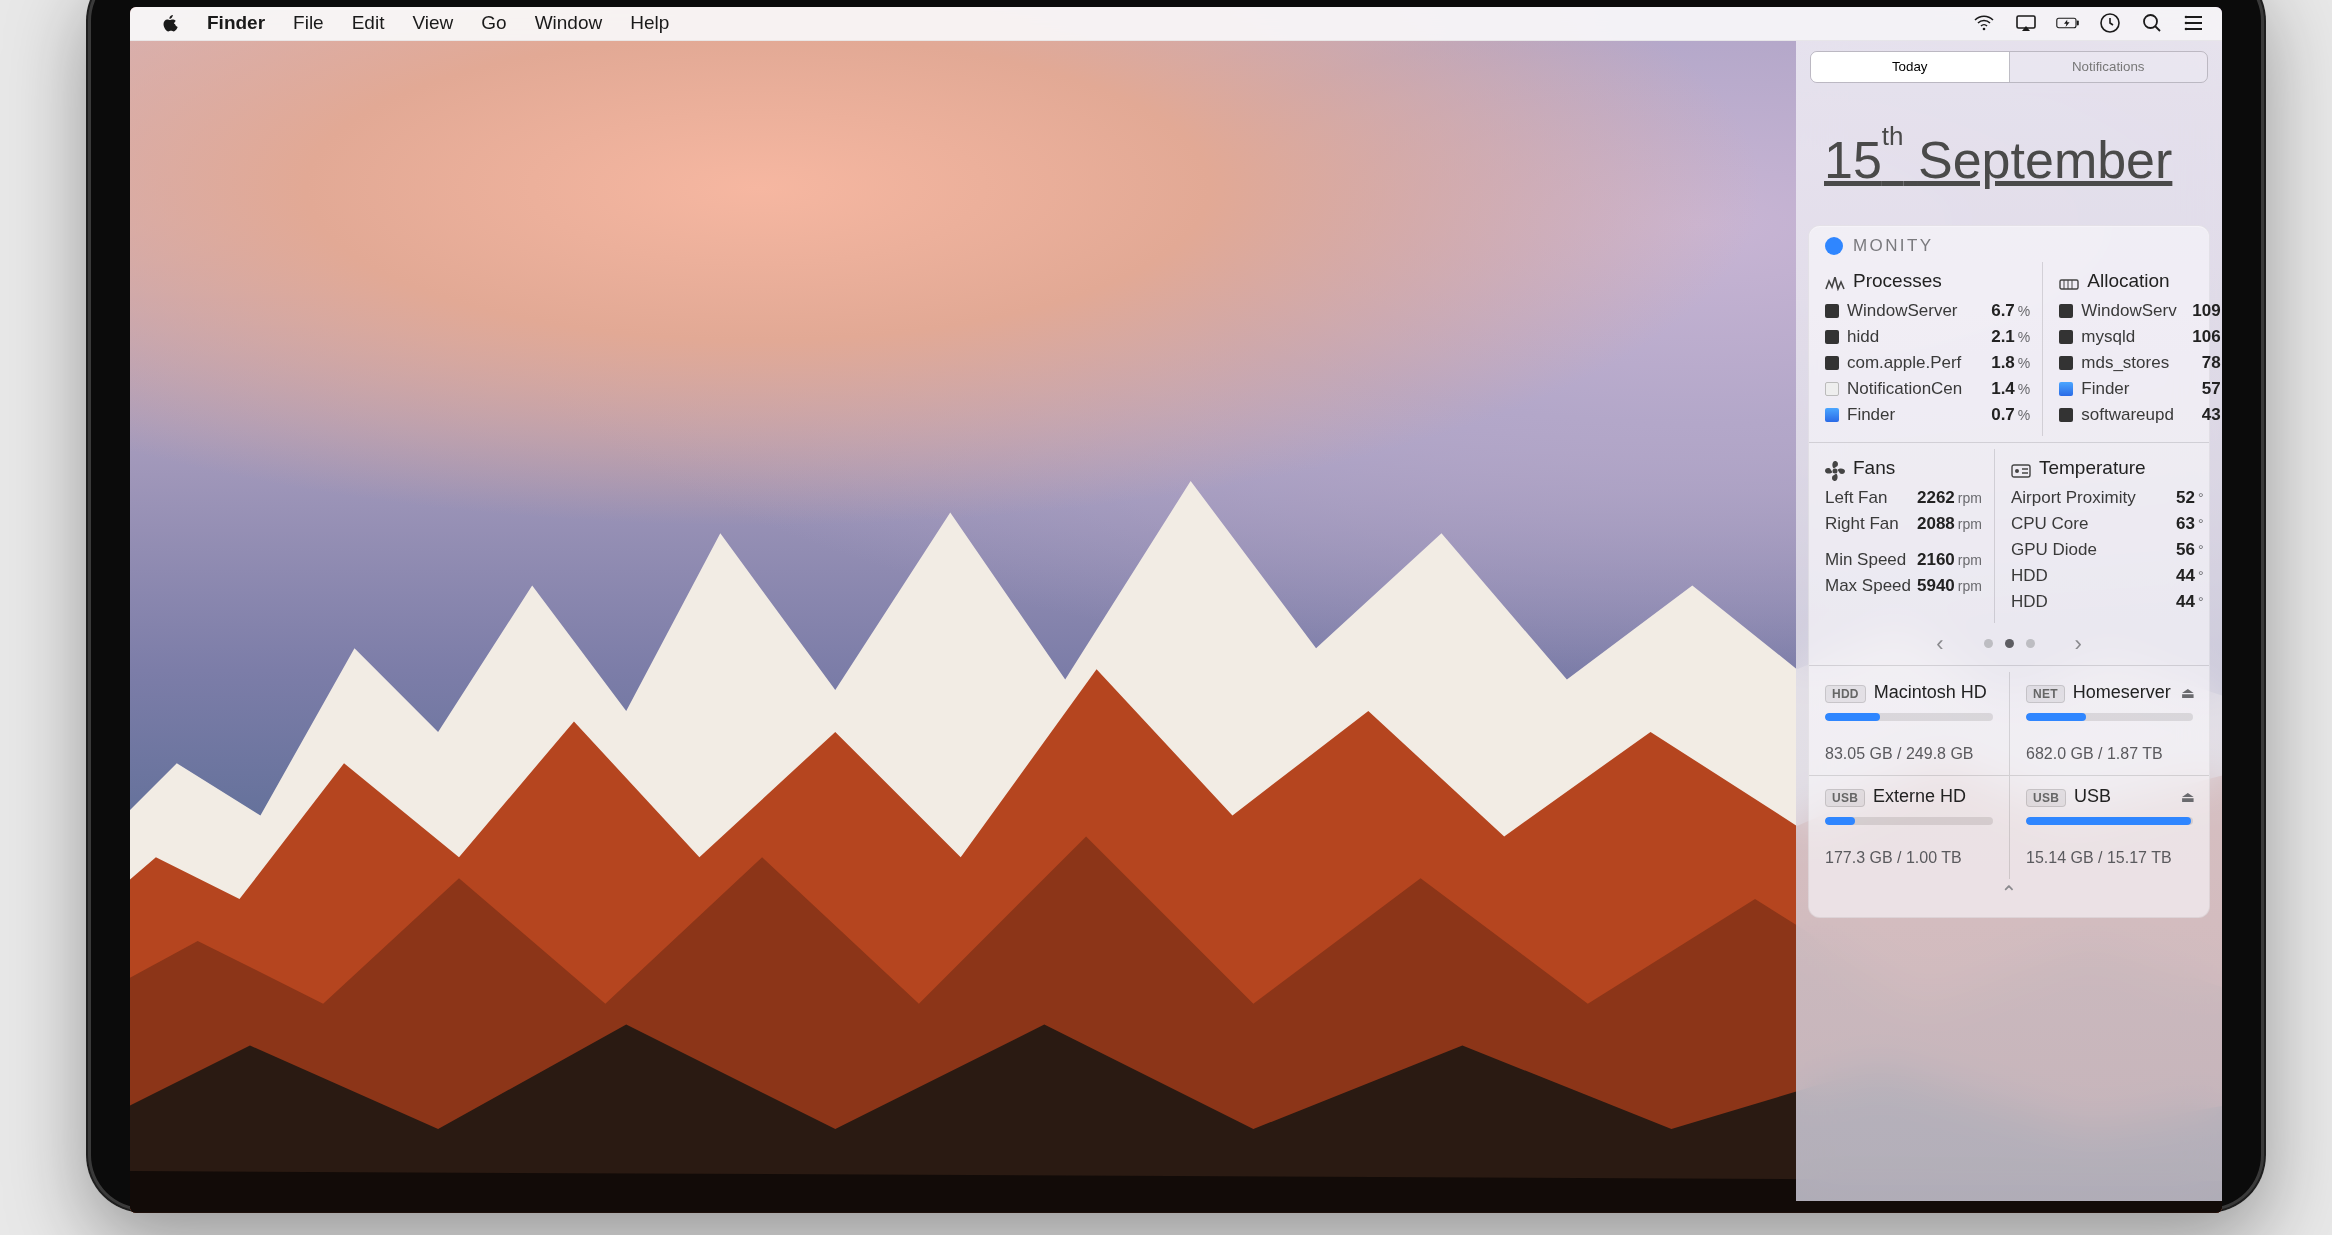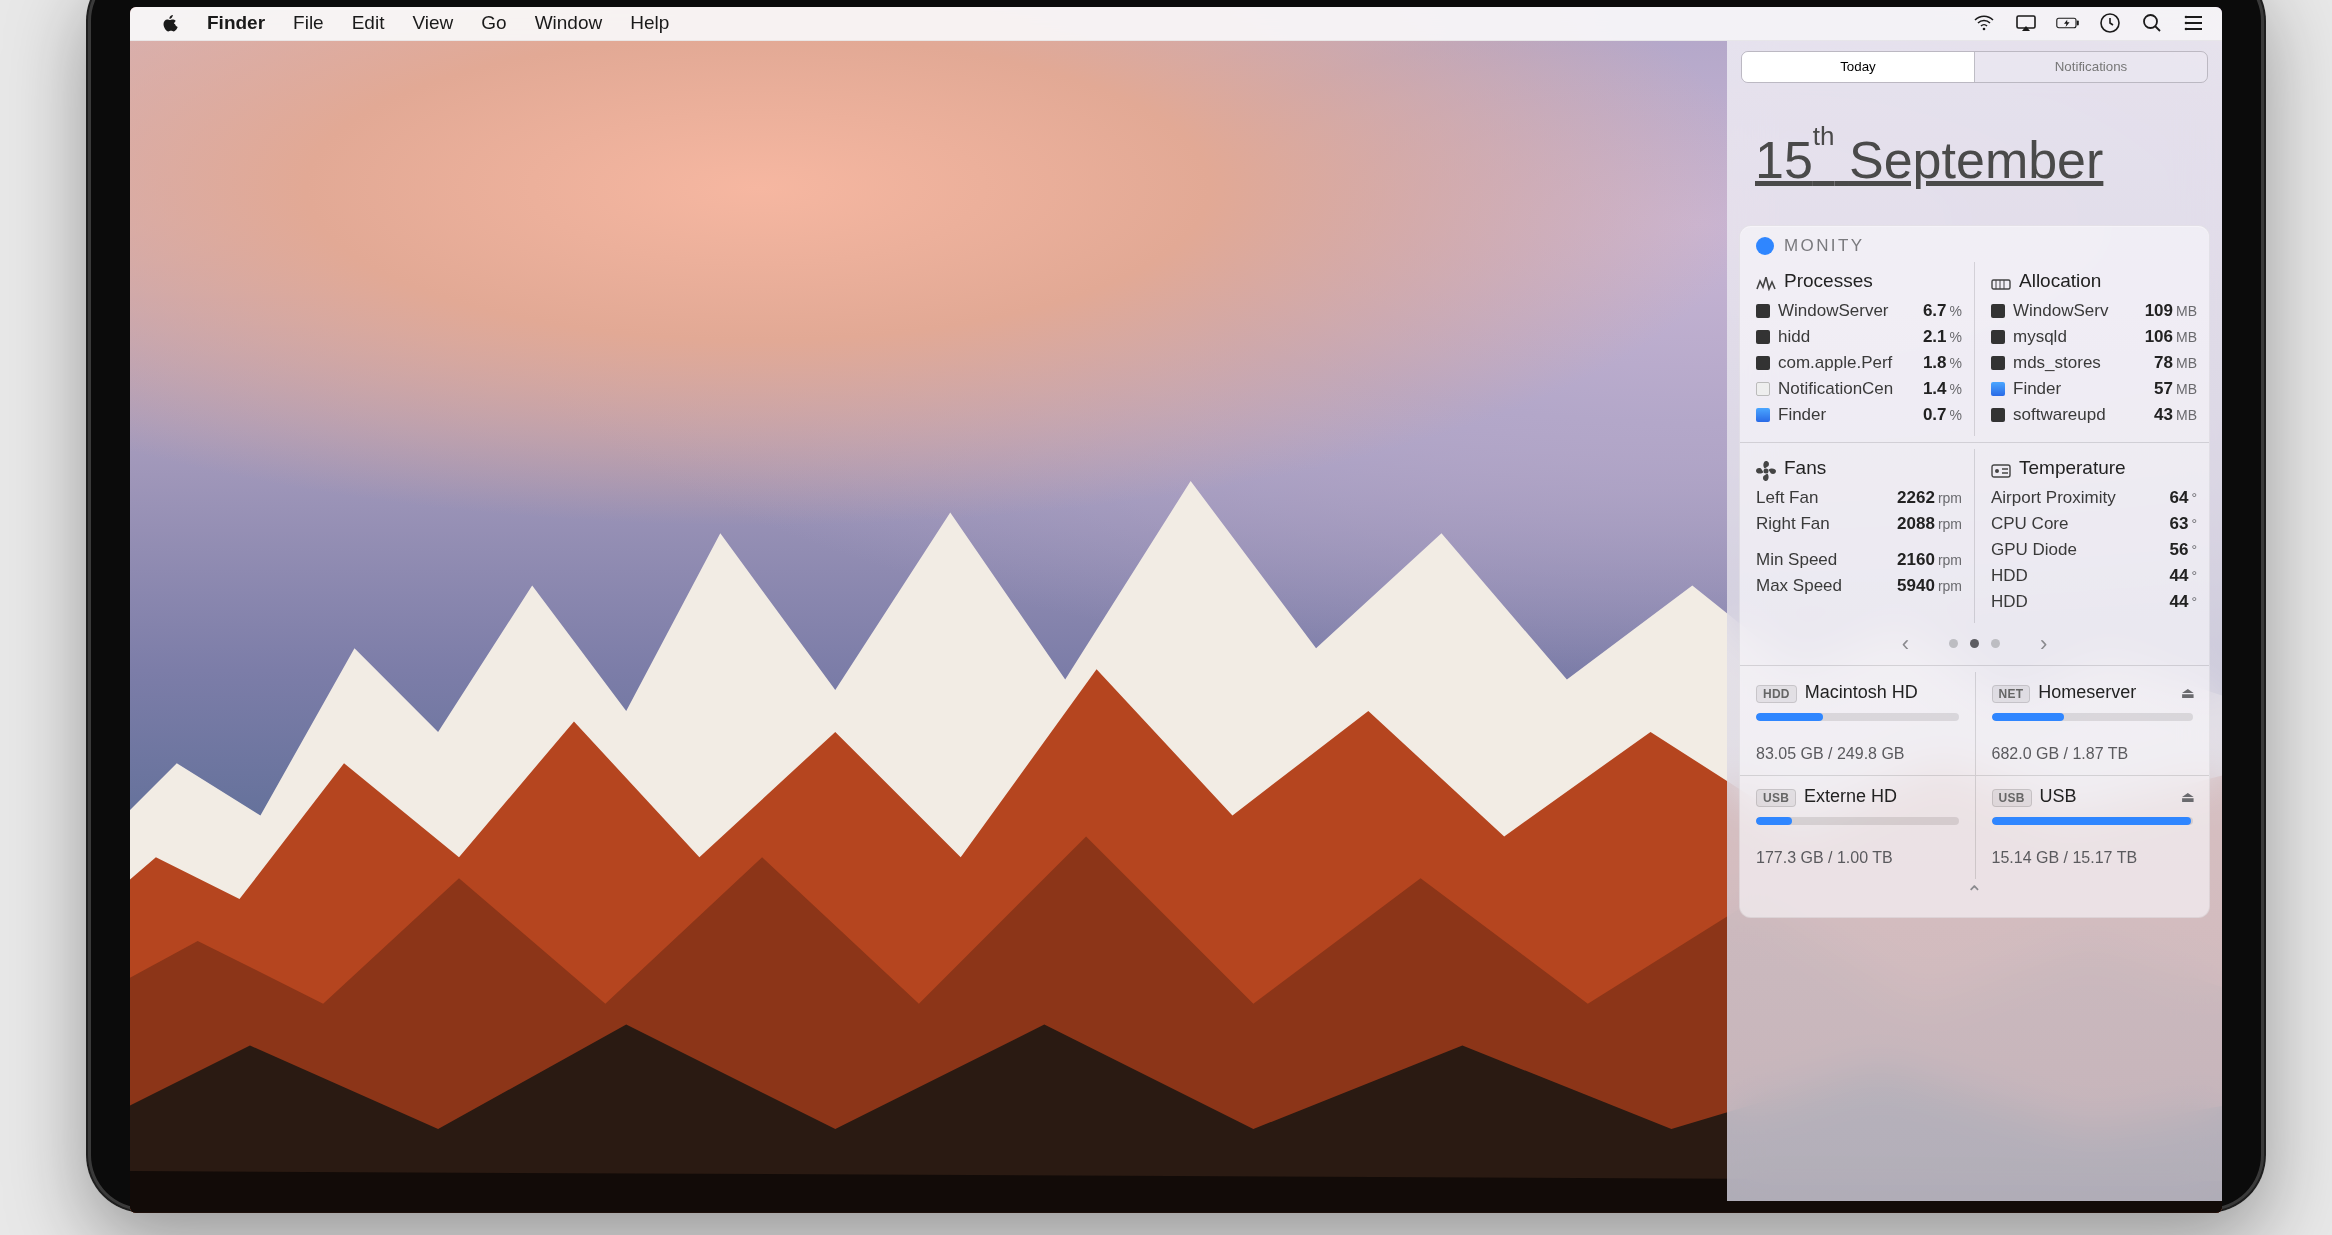--- a/index.html
+++ b/index.html
@@ -36,21 +36,21 @@
   .menubar .apple-logo svg{width:19px;height:19px;fill:#1a1a1a;display:block;}
   .menubar .mi{padding:0 14px;cursor:default;}
   .menubar .app{font-weight:600;}
   .menubar .spacer{flex:1;}
   .status-icons{display:flex;align-items:center;gap:18px;}
   .status-icons svg{width:24px;height:24px;stroke:#1a1a1a;fill:none;stroke-width:1.6;display:block;}
   .status-icons .battery svg{stroke-width:1.4;}
   .status-icons .search svg,.status-icons .nc svg{stroke-width:1.8;}
 
   
-  .nc-panel{position:absolute;top:34px;right:0;bottom:12px;width:495px;
+  .nc-panel{position:absolute;top:34px;right:0;bottom:12px;width:426px;
     background:linear-gradient(180deg,rgba(240,238,245,.82),rgba(225,222,232,.82) 50%,rgba(210,208,222,.82));
     backdrop-filter:blur(22px);color:#333;}
   .nc-seg{display:flex;margin:10px 14px 0;border:1px solid rgba(0,0,0,.18);border-radius:7px;overflow:hidden;
     height:32px;font-size:18px;}
   .nc-seg>button{flex:1;border:0;background:rgba(255,255,255,.18);color:#333;}
   .nc-seg>button.active{background:#fff;color:#000;font-weight:500;}
   .nc-seg>button+button{border-left:1px solid rgba(0,0,0,.18);color:#777;}
   .nc-date{margin:48px 28px 36px;font-weight:200;color:#4a4a4a;line-height:1.12;}
   .nc-date .day{font-size:52px;}
   .nc-date .line2{font-size:52px;text-decoration:underline;}
@@ -347,21 +347,21 @@
                         <circle cx="6" cy="7" r="2" fill="#444"></circle>
                         <path d="M11 5h6M11 9h6" stroke="#444" stroke-width="1.4"></path>
                       </svg>
                   </span>
                   <span>Temperature</span>
                 </div>
                 <div id="temp-list">
                     <div class="row">
                       <span class="nm">Airport Proximity</span>
                       <span class="val-cell">
-                        <span class="val">64</span>
+                        <span class="val">52</span>
                         <span class="unit">°</span>
                       </span>
                     </div>
                     <div class="row">
                       <span class="nm">CPU Core</span>
                       <span class="val-cell">
                         <span class="val">63</span>
                         <span class="unit">°</span>
                       </span>
                     </div>

